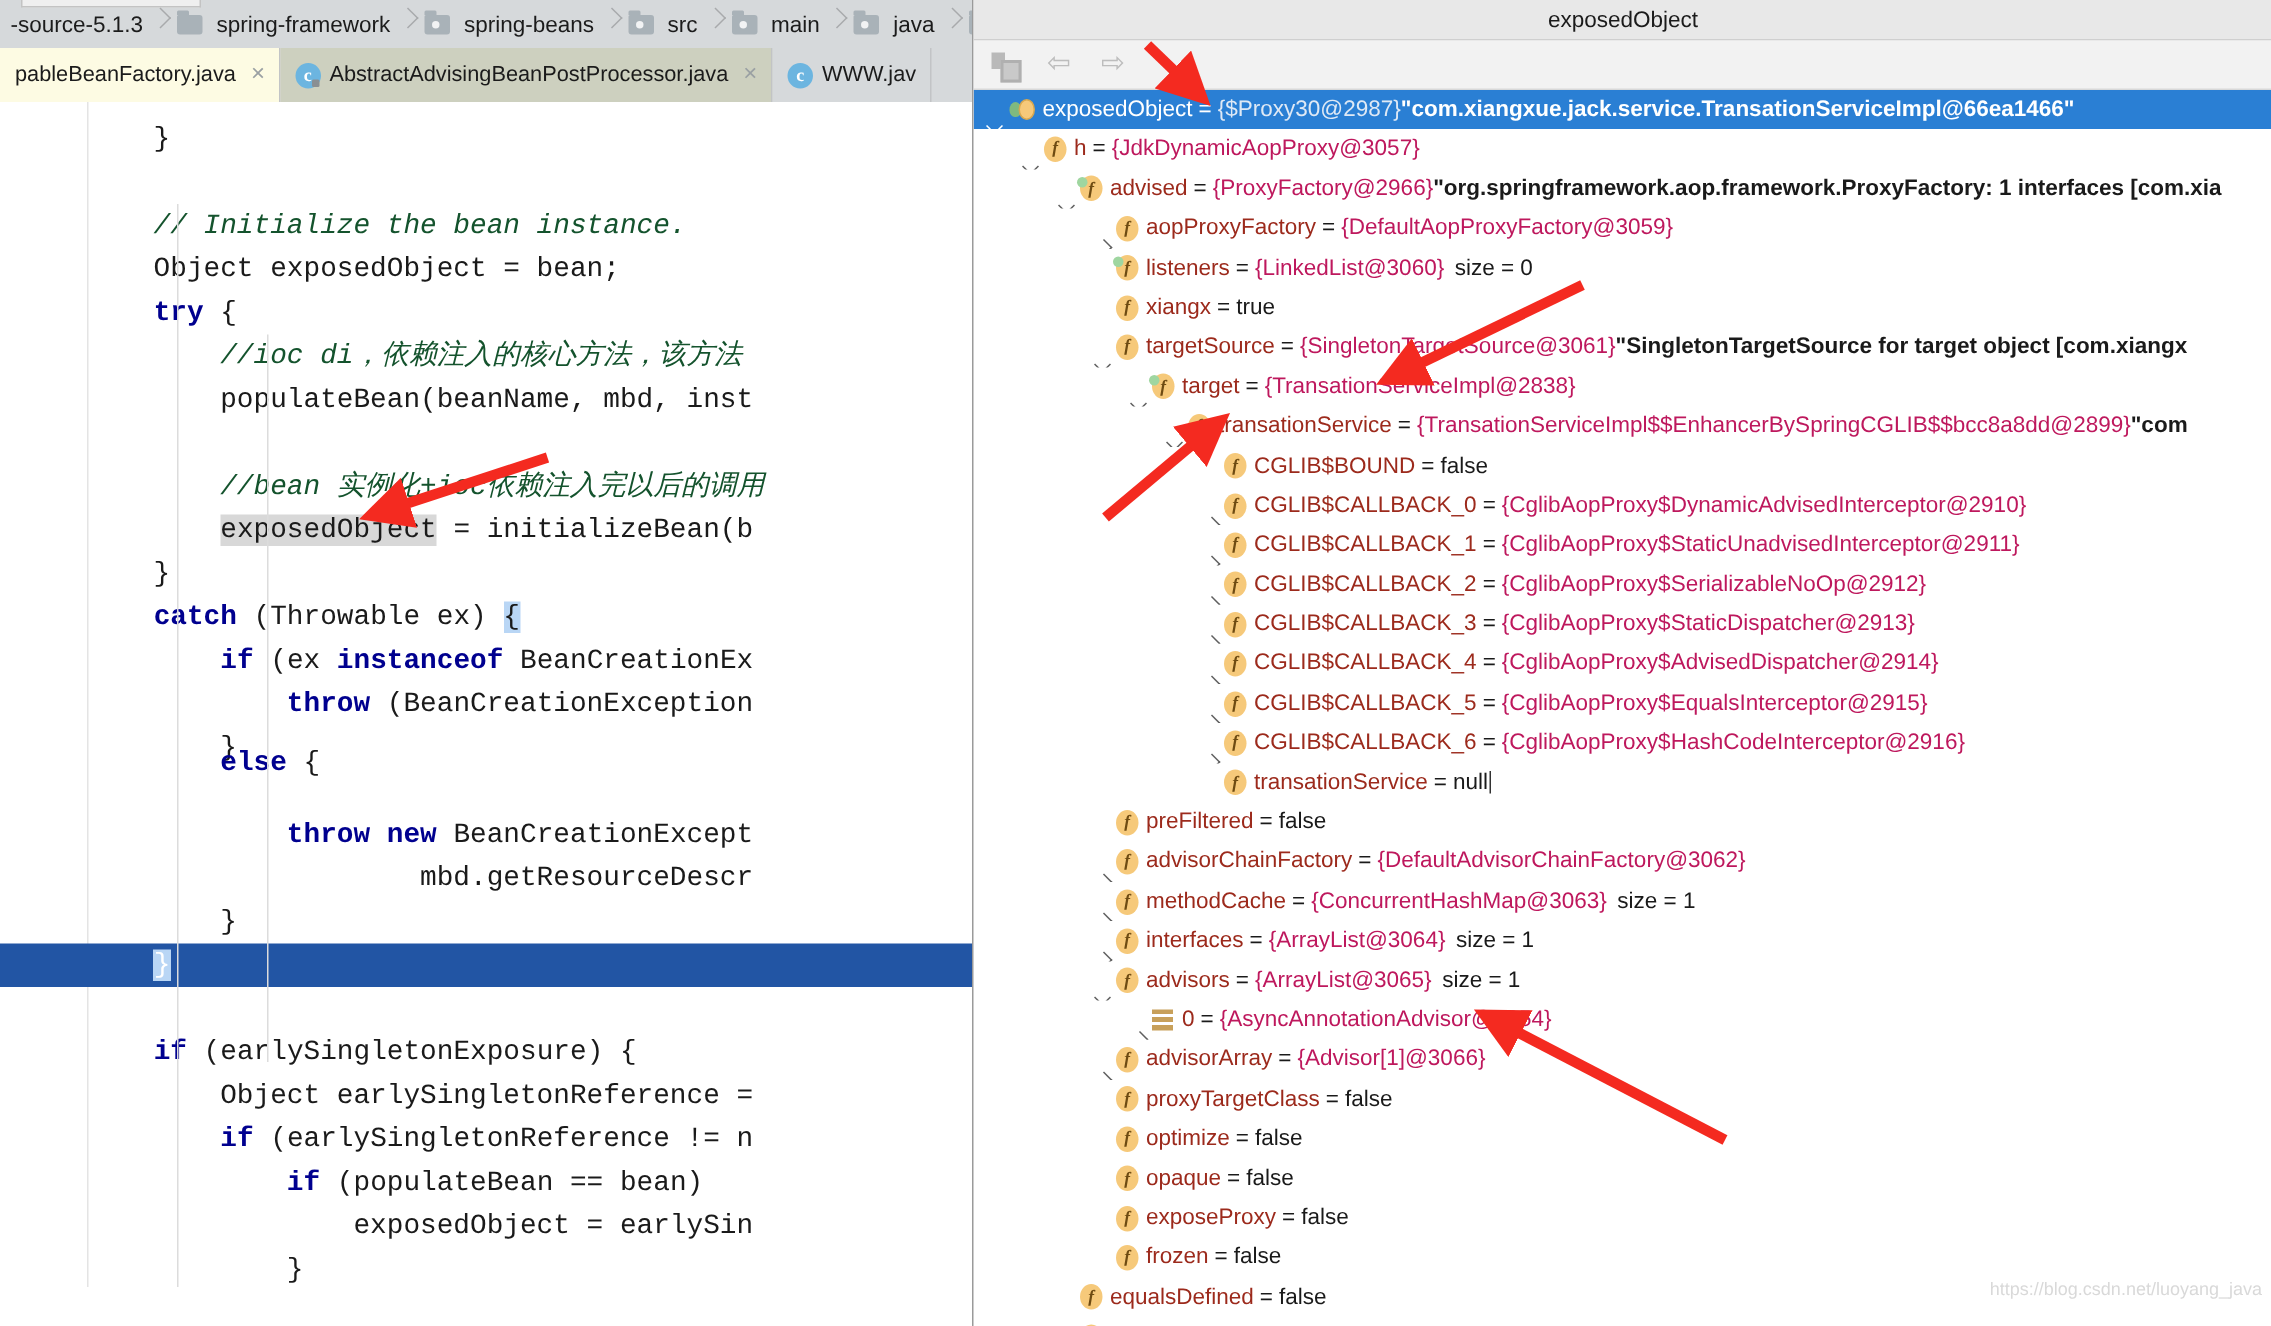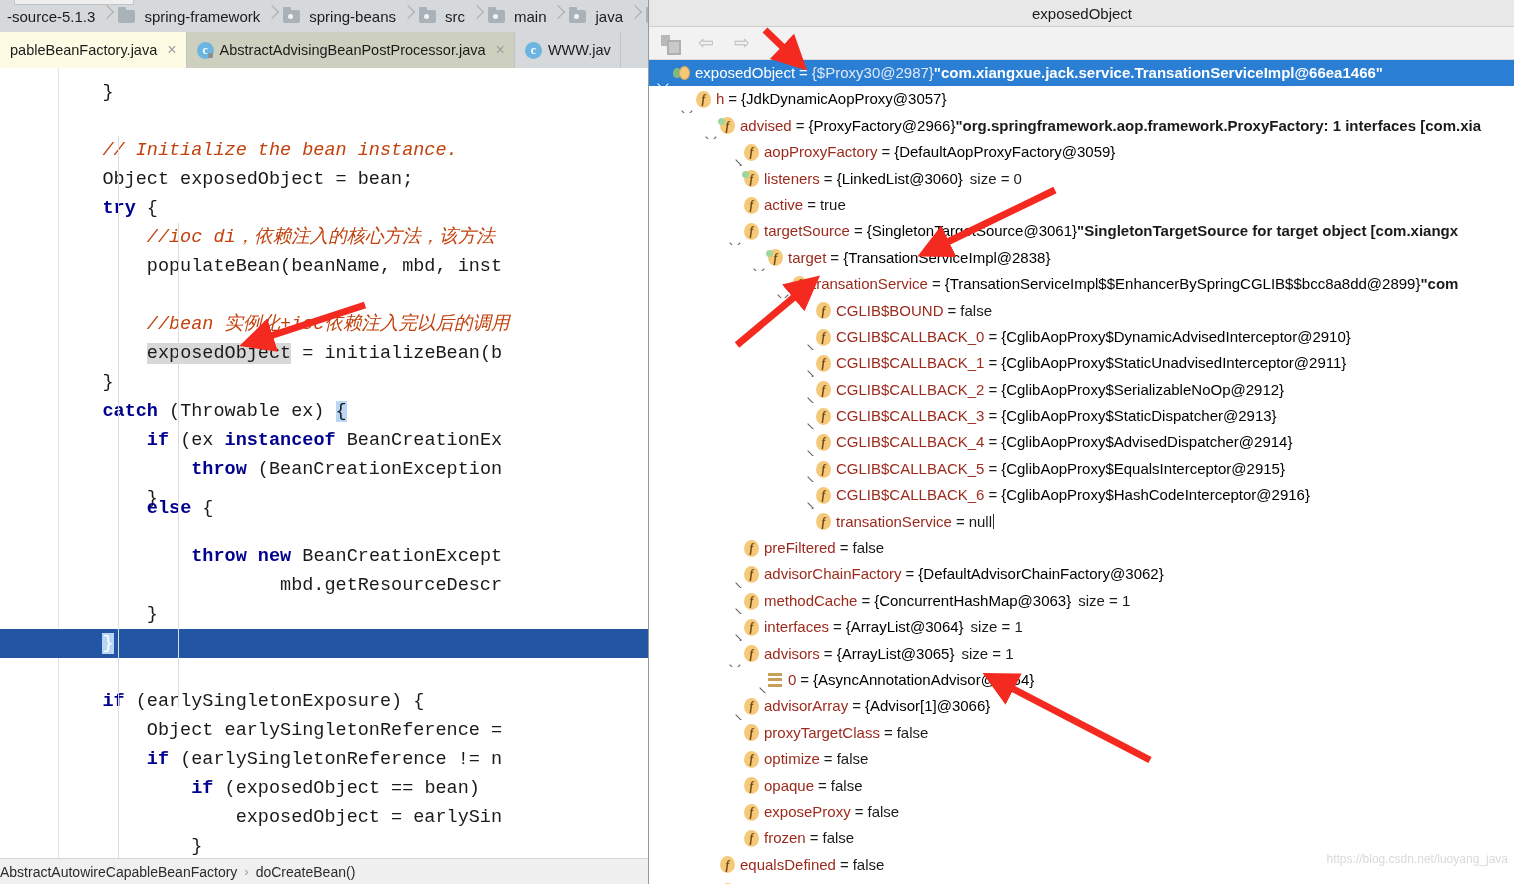--- a/index.html
+++ b/index.html
@@ -95,21 +95,21 @@
   }
   #gutter-line-a { position:absolute; left: 58px; top: 0; width: 1px; height: 790px; background:#e4e4e4; }
   .code-line {
     position: absolute; left: 0; width: 648px; height: 29px;
     font-family: "Liberation Mono", monospace;
     font-size: 18.5px; line-height: 29px;
     color: #1a1a1a; white-space: pre;
   }
   .code-text { position: absolute; left: 58px; }
   .kw { color: #00008f; font-weight: bold; }
-  .cm { color: #c2410c; font-style: italic; }
+  .cm { color: #14532d; font-style: italic; }
   .hl-sel { background: #d8d8d8; }
   .hl-brace { background: #b9d6f5; }
   .line-hl { background: #2255a4; }
   .line-hl .code-text { color: #ffffff; }
   .indent-guide { position: absolute; width: 1px; background: #dcdcdc; }
 
   
   #statusbar {
     position: absolute; left: 0; bottom: 0; width: 648px; height: 26px;
     background: #f0f0f0; border-top: 1px solid #d4d4d4;
@@ -204,21 +204,21 @@
   }
   .gicon::after {
     content:""; position:absolute; left:7px; top:1px; width:9px; height:12px;
     background:#f6c97a; border-radius:50%;
     border:1px solid #d9a84f;
   }
   .vname { color: #9c2a1c; flex: 0 0 auto; }
   .trow.selected .vname { color: #ffffff; }
   .veq { color: #1a1a1a; padding: 0 4px; flex: 0 0 auto; }
   .trow.selected .veq { color:#ffffff; }
-  .vref { color: #000000; flex: 0 0 auto; }
+  .vref { color: #be185d; flex: 0 0 auto; }
   .trow.selected .vref { color: #dfe9f5; }
   .vstr { color: #1a1a1a; font-weight: bold; flex: 0 0 auto; }
   .trow.selected .vstr { color: #ffffff; }
   .vlit { color: #1a1a1a; flex: 0 0 auto; }
   .vsize { color: #1a1a1a; padding-left: 7px; flex: 0 0 auto; }
   .caret-after { display:inline-block; width:1px; height:15px; background:#333; margin-left:1px; vertical-align:middle;}
 
   
   .annot { position: absolute; pointer-events: none; }
 
@@ -309,34 +309,29 @@
           <div class="code-line" style="top: 416px;"><span class="code-text"><span>        }</span></span></div>
           <div class="code-line" style="top: 426px;"><span class="code-text"><span>        </span><span class="kw">else</span><span> {</span></span></div>
           <div class="code-line" style="top: 474px;"><span class="code-text"><span>            </span><span class="kw">throw</span><span> </span><span class="kw">new</span><span> BeanCreationExcept</span></span></div>
           <div class="code-line" style="top: 503px;"><span class="code-text"><span>                    mbd.getResourceDescr</span></span></div>
           <div class="code-line" style="top: 532px;"><span class="code-text"><span>        }</span></span></div>
           <div class="code-line line-hl" style="top: 561px;"><span class="code-text"><span>    </span><span class="hl-brace">}</span></span></div>
           <div class="code-line" style="top: 590px;"><span class="code-text"></span></div>
           <div class="code-line" style="top: 619px;"><span class="code-text"><span>    </span><span class="kw">if</span><span> (earlySingletonExposure) {</span></span></div>
           <div class="code-line" style="top: 648px;"><span class="code-text"><span>        Object earlySingletonReference =</span></span></div>
           <div class="code-line" style="top: 677px;"><span class="code-text"><span>        </span><span class="kw">if</span><span> (earlySingletonReference != n</span></span></div>
-          <div class="code-line" style="top: 706px;"><span class="code-text"><span>            </span><span class="kw">if</span><span> (exposedObject == bean) </span></span></div>
+          <div class="code-line" style="top: 706px;"><span class="code-text"><span>            </span><span class="kw">if</span><span> (populateBean == bean) </span></span></div>
           <div class="code-line" style="top: 735px;"><span class="code-text"><span>                exposedObject = earlySin</span></span></div>
           <div class="code-line" style="top: 764px;"><span class="code-text"><span>            }</span></span></div>
           <div class="indent-guide" style="left: 118px; top: 68px; height: 722px;"></div>
           <div class="indent-guide" style="left: 178px; top: 155px; height: 485px;"></div>
           <div class="indent-guide" style="left: 238px; top: 358px;"></div>
         </div>
     </div>
 
-    <div id="statusbar">
-      <span>AbstractAutowireCapableBeanFactory</span>
-      <span class="sb-sep">›</span>
-      <span>doCreateBean()</span>
-    </div>
   </div>
 
   <div id="debugpanel">
     <div id="dp-title">
       <span>exposedObject</span>
     </div>
     <div id="dp-toolbar">
       <span class="tb-btn ico-setvalue"></span>
       <span class="tb-btn ico-arrow">⇦</span>
       <span class="tb-btn ico-arrow">⇨</span>
@@ -376,21 +371,21 @@
           <span class="twist"></span>
           <span class="ficon lower">f</span>
           <span class="vname">listeners</span>
           <span class="veq">=</span>
           <span class="vref">{LinkedList@3060}</span>
           <span class="vsize">size = 0</span>
         </div>
         <div class="trow" style="padding-left: 78px;">
           <span class="twist"></span>
           <span class="ficon">f</span>
-          <span class="vname">active</span>
+          <span class="vname">xiangx</span>
           <span class="veq">=</span>
           <span class="vlit">true</span>
         </div>
         <div class="trow" style="padding-left: 78px;">
           <span class="twist d"></span>
           <span class="ficon">f</span>
           <span class="vname">targetSource</span>
           <span class="veq">=</span>
           <span class="vref">{SingletonTargetSource@3061}</span>
           <span class="vstr"> "SingletonTargetSource for target object [com.xiangx</span>

